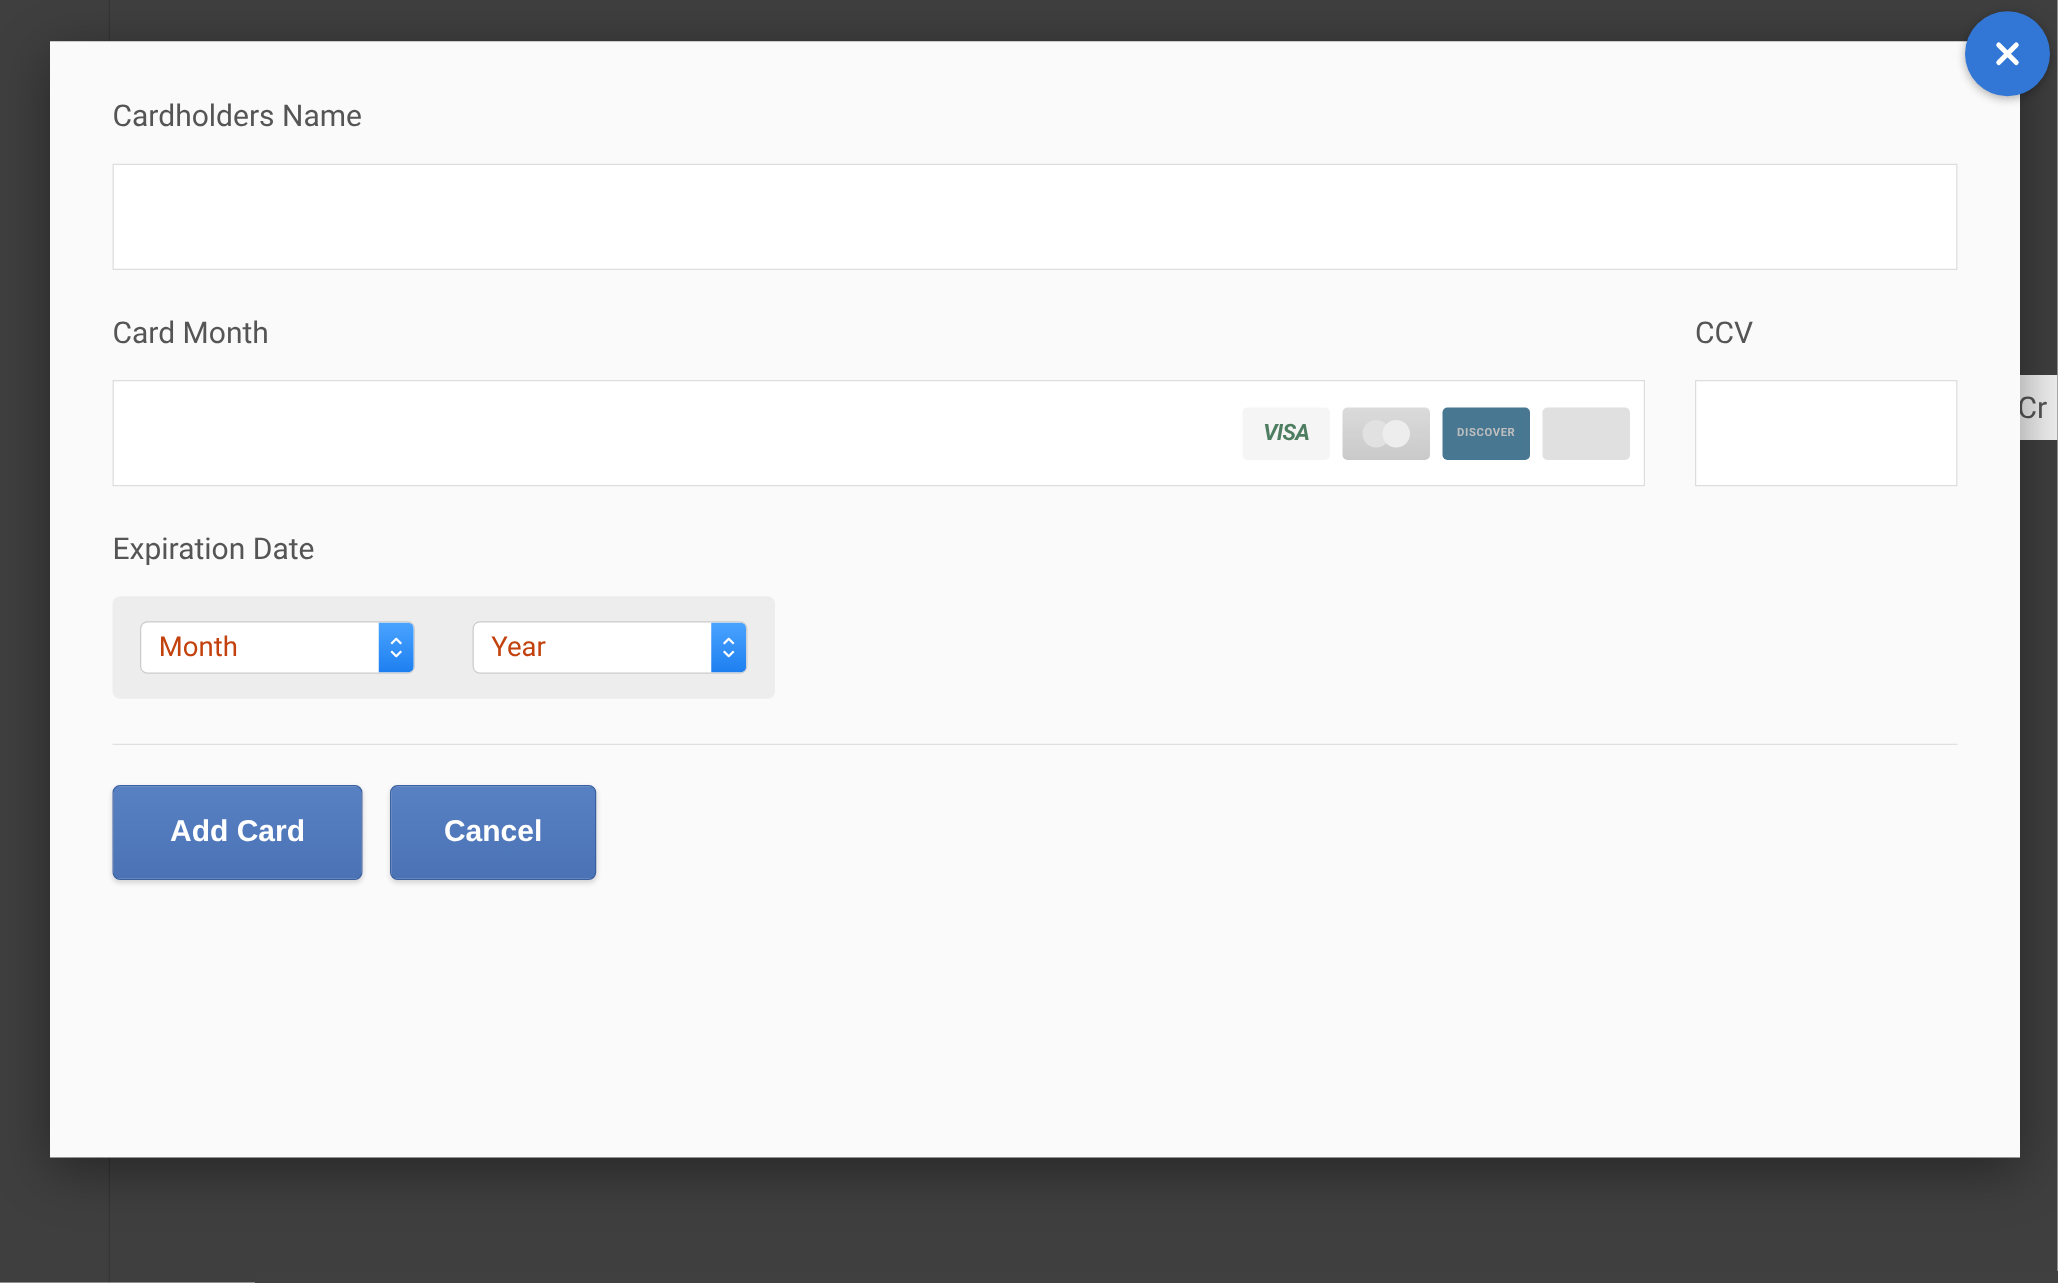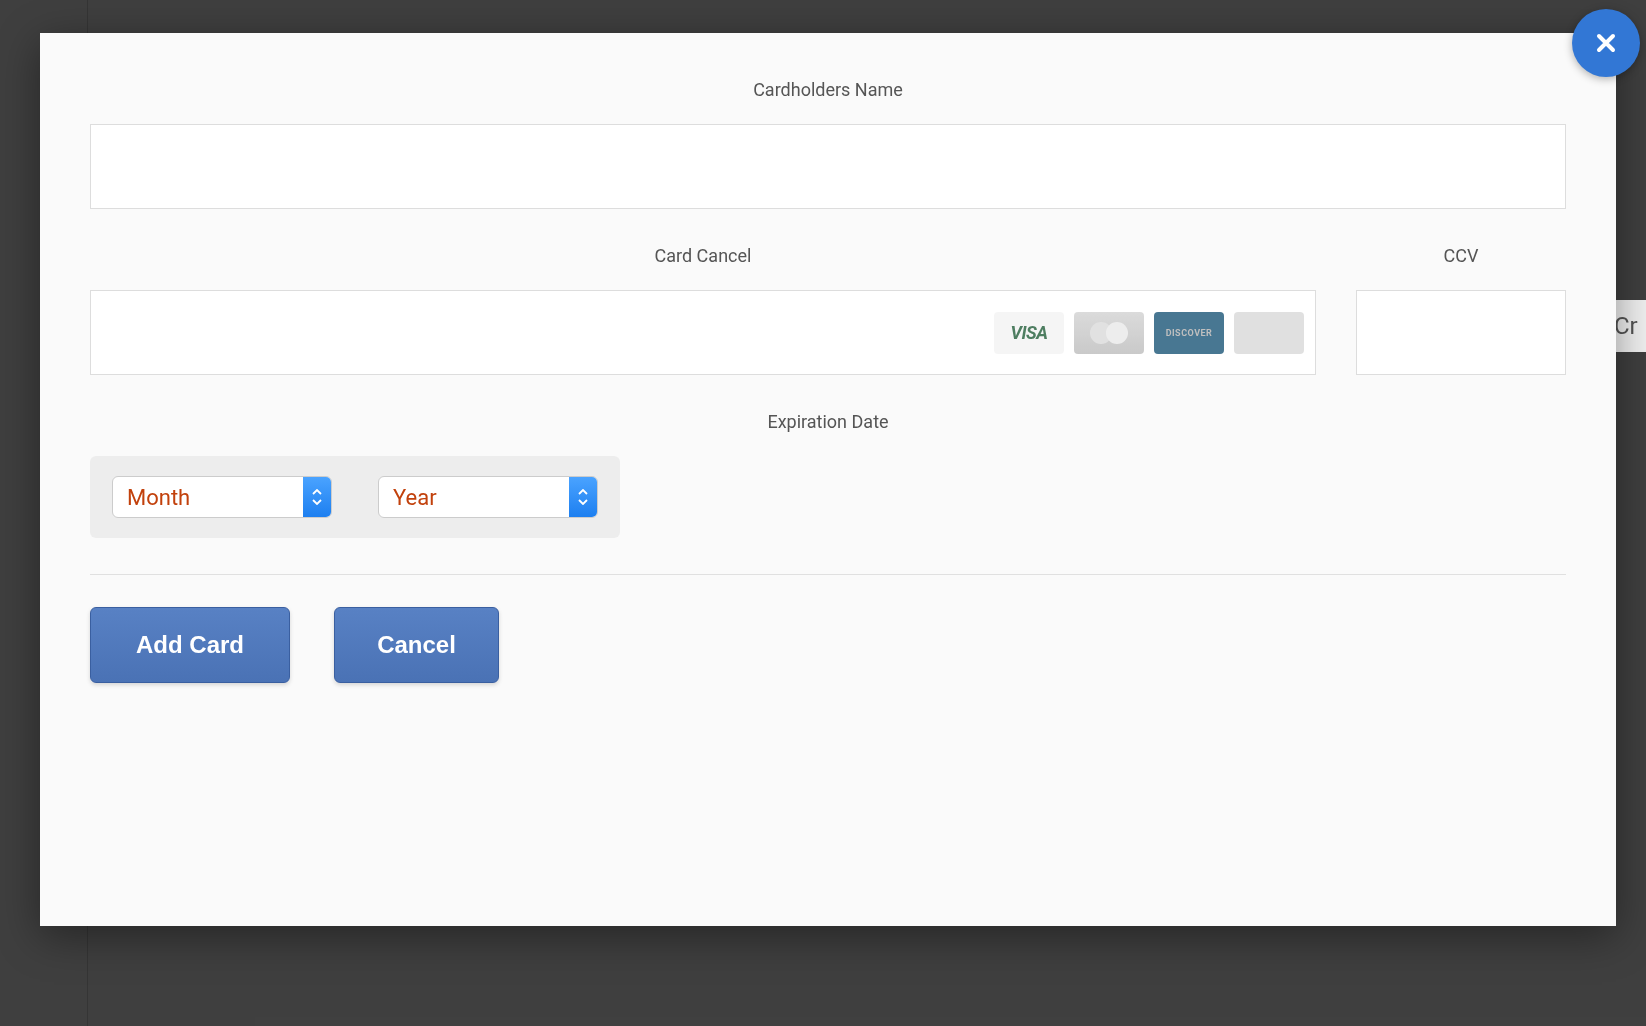--- a/index.html
+++ b/index.html
@@ -127,25 +127,24 @@
     
     .form-group.wide {
       flex: 1;
     }
     
     .form-group.narrow {
       width: 210px;
     }
     
     .label {
-      font-size: 18px;
+      font-size: 24px;
       color: #555;
       margin-bottom: 24px;
       font-weight: 400;
-      text-align: center;
     }
     
     .text-input {
       width: 100%;
       height: 85px;
       border: 1px solid #ddd;
       background: #fff;
       font-size: 22px;
       padding: 0 16px;
       outline: none;
@@ -272,21 +271,21 @@
     }
     
     .divider {
       height: 1px;
       background: #e0e0e0;
       margin: 36px 0 32px 0;
     }
     
     .button-row {
       display: flex;
-      gap: 44px;
+      gap: 22px;
     }
     
     .btn {
       height: 76px;
       border: 1px solid #3a5fa0;
       border-radius: 6px;
       background: linear-gradient(#5881c4, #4a72b5);
       color: #fff;
       font-size: 24px;
       font-weight: 600;
@@ -319,21 +318,21 @@
 
     <div class="form-row">
       <div class="form-group full">
         <label class="label">Cardholders Name</label>
         <input type="text" class="text-input" value="" style="">
       </div>
     </div>
 
     <div class="form-row">
       <div class="form-group wide">
-        <label class="label">Card Cancel</label>
+        <label class="label">Card Month</label>
         <div class="card-number-wrapper">
           <input type="text" class="card-number-input" value="" style="">
           <div class="card-brands">
             <div class="brand visa">VISA</div>
             <div class="brand mc"></div>
             <div class="brand discover">DISCOVER</div>
             <div class="brand amex"></div>
           </div>
         </div>
       </div>

